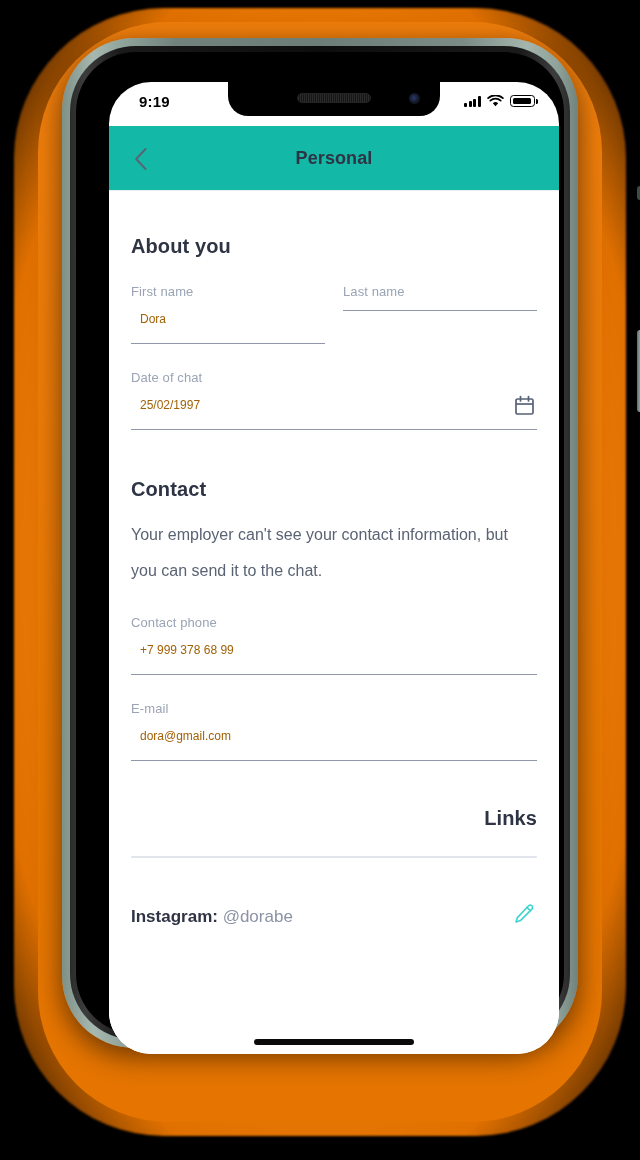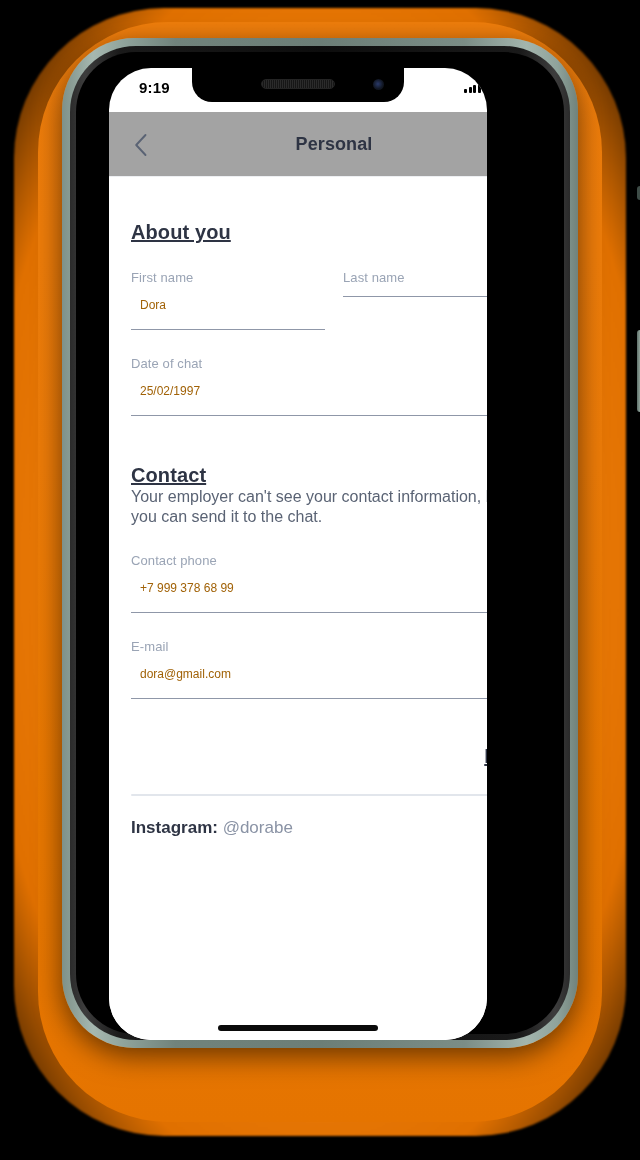--- a/index.html
+++ b/index.html
@@ -56,22 +56,22 @@
   }
   .phone-bezel-inner {
     position: absolute;
     left: 6px; top: 6px;
     width: 488px; height: 982px;
     border-radius: 60px;
     background: #000000;
   }
   .screen {
     position: absolute;
-    left: 33px; top: 16px;
-    width: 378px; height: 972px;
+    left: 33px; top: 30px;
+    width: 450px; height: 972px;
     border-radius: 42px;
     background: #FFFFFF;
     overflow: hidden;
   }
 
   
   .btn-side {
     position: absolute;
     background: linear-gradient(90deg, #5f706a 0%, #879a92 40%, #9fb2aa 70%, #6e807a 100%);
     border-radius: 3px;
@@ -163,21 +163,21 @@
     background: #000;
     border-radius: 1.5px;
   }
 
   
   .navbar {
     position: absolute;
     left: 0; top: 44px;
     width: 450px; height: 64px;
     border-bottom: 1px solid #EDEFF2;
-    background: #a3a3a3;
+    background: #14b8a6;
     z-index: 4;
   }
   .back-btn {
     position: absolute;
     left: 12px; top: 14px;
     width: 40px; height: 38px;
     display: flex; align-items: center; justify-content: center;
     cursor: pointer;
   }
   .nav-title {
@@ -200,21 +200,20 @@
     background: #fff;
     padding: 0 22px;
     box-sizing: border-box;
     overflow: hidden;
   }
   .section-title {
     font-size: 20px;
     font-weight: bold;
     color: #2E3444;
     letter-spacing: 0.1px;
-    text-decoration: underline;
   }
   .sec-about { margin-top: 44px; }
   .sec-contacts { margin-top: 48px; }
   .sec-links { margin-top: 46px; text-align: right; }
 
   .field-label {
     font-size: 13px;
     color: #9AA4B5;
     margin-bottom: 7px;
     letter-spacing: 0.1px;
@@ -246,34 +245,35 @@
     position: absolute;
     right: 0;
     top: 22px;
     width: 26px; height: 26px;
     display: flex; align-items: center; justify-content: center;
     cursor: pointer;
   }
 
   .para {
     font-size: 16px;
-    line-height: 20px;
+    line-height: 36px;
     color: #5A6374;
+    margin-top: 16px;
   }
 
   .links-divider {
     height: 2px;
     background: #E2E6EC;
     margin-top: 26px;
     border-radius: 1px;
   }
   .link-row {
-    margin-top: 22px;
+    margin-top: 43px;
     display: flex;
-    align-items: flex-start;
+    align-items: flex-end;
     justify-content: space-between;
   }
   .link-text { font-size: 17px; }
   .link-name {
     font-weight: bold;
     color: #2E3444;
   }
   .link-handle {
     color: #8A93A5;
   }

